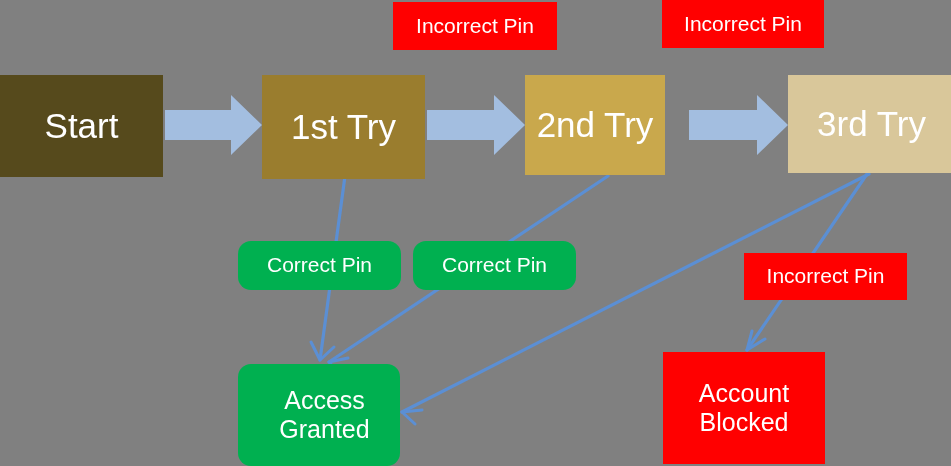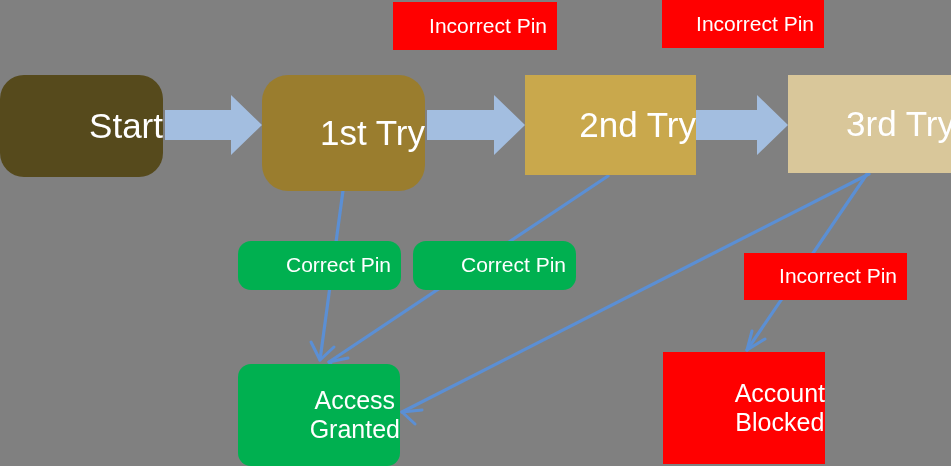--- a/index.html
+++ b/index.html
@@ -7,33 +7,33 @@
     width:951px;height:466px;
     background:#808080;
     font-family:"Liberation Sans",sans-serif;
     overflow:hidden;
     position:relative;
   }
   #canvas{position:absolute;left:0;top:0;width:951px;height:466px;}
 
   .node{
     position:absolute;
-    display:flex;align-items:center;justify-content:flex-end;
+    display:flex;align-items:center;justify-content:center;
     text-align:center;
     color:#ffffff;
     line-height:1.18;
     box-sizing:border-box;
     white-space:pre-line;
   }
 
   
   .stage{font-size:35px;}
-  #node-start   {left:0px;   top:75px; width:163px; height:102px;border-radius:24px;}
-  #node-try1    {left:262px; top:75px; width:163px; height:116px;border-radius:26px;}
-  #node-try2    {left:525px; top:75px; width:171px; height:100px;}
+  #node-start   {left:0px;   top:75px; width:163px; height:102px;}
+  #node-try1    {left:262px; top:75px; width:163px; height:104px;}
+  #node-try2    {left:525px; top:75px; width:140px; height:100px;}
   #node-try3    {left:788px; top:75px; width:167px; height:98px;}
 
   
   .edge-label{font-size:21px;padding:0 10px;}
   #label-incorrect-1 {left:393px; top:2px;   width:164px; height:48px;}
   #label-incorrect-2 {left:662px; top:0px;   width:162px; height:48px;}
   #label-incorrect-3 {left:744px; top:253px; width:163px; height:47px;}
   #label-correct-1   {left:238px; top:241px; width:163px; height:49px;}
   #label-correct-2   {left:413px; top:241px; width:163px; height:49px;}
 

